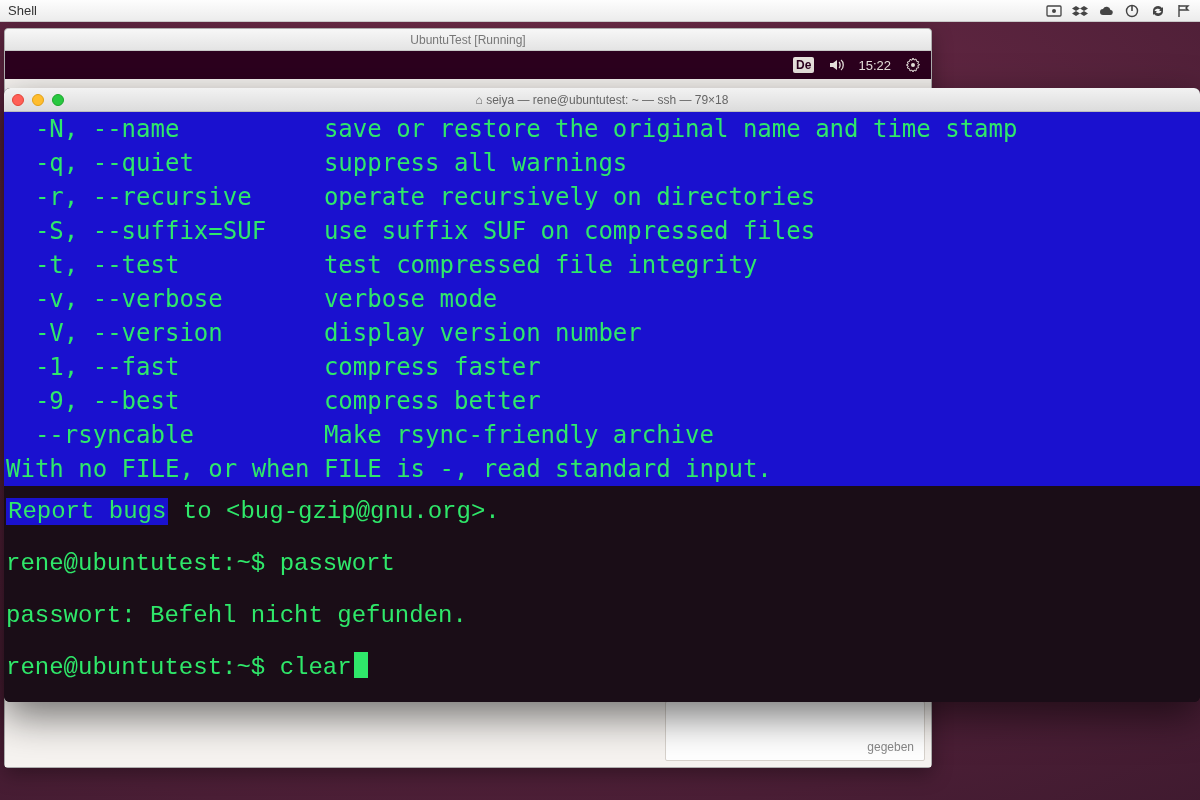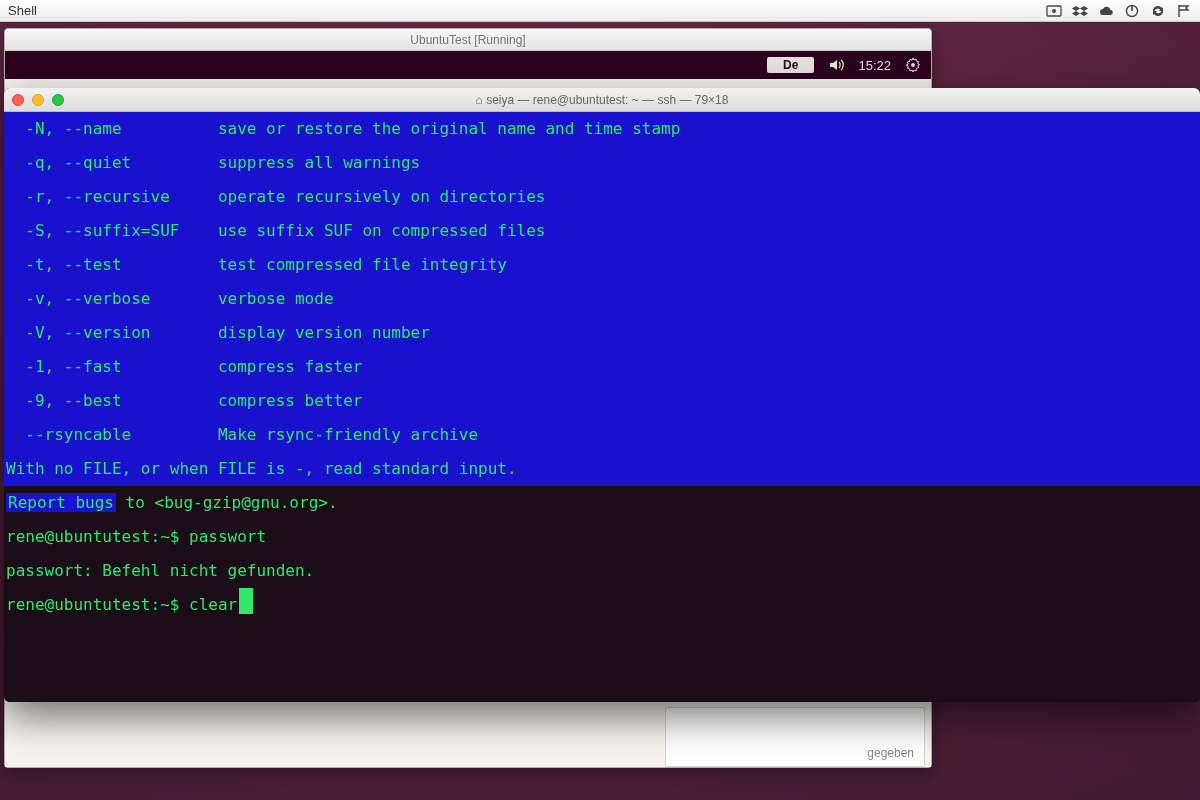--- a/index.html
+++ b/index.html
@@ -38,29 +38,29 @@
     display:flex; align-items:center; justify-content:center;
     font-size:12px; color:#777;
   }
   .ubuntu-topbar {
     height: 28px; background:#2c001e; color:#e6e1dc;
     display:flex; align-items:center; justify-content:flex-end;
     padding: 0 10px; gap:14px; font-size:13px;
   }
   .ubuntu-topbar .lang {
     background:#e6e1dc; color:#2c001e; font-weight:600;
-    padding:1px 16px; border-radius:2px; font-size:12px;
+    padding:1px 3px; border-radius:2px; font-size:12px;
   }
   .ubuntu-topbar .ic { width:16px;height:16px; display:inline-flex;align-items:center;justify-content:center;}
   .vm-body {
     position:absolute; top:50px; left:0; right:0; bottom:0;
     background:#f6f3f0;
   }
   .vm-subpanel {
-    position:absolute; right:6px; bottom:0; width:260px; height:60px;
+    position:absolute; right:6px; bottom:6px; width:260px; height:60px;
     background:#fff; border:1px solid #d7d2cc; border-radius:2px;
     font-size:12px; color:#888; padding:6px 10px;
     display:flex; align-items:flex-end; justify-content:flex-end;
   }
 
   
   .term-window {
     position:absolute; top:66px; left:4px; width:1196px; height:614px;
     background:#1a1018; border-radius:6px;
     box-shadow: 0 14px 40px rgba(0,0,0,.55);
@@ -75,26 +75,26 @@
   .traffic { display:flex; gap:8px; }
   .traffic .dot{ width:12px;height:12px;border-radius:50%; }
   .dot.red{background:#ff5f57;border:1px solid #e24438;}
   .dot.yel{background:#ffbd2e;border:1px solid #e1a117;}
   .dot.grn{background:#28c840;border:1px solid #1da52c;}
   .term-titlebar .title{ position:absolute; left:0; right:0; text-align:center; pointer-events:none;}
   .term-body{
     position:absolute; top:24px; left:0; right:0; bottom:0;
     background:#1a0d17;
     font-family: "Menlo","Consolas","DejaVu Sans Mono",monospace;
-    font-size:16px; line-height:34px; color:#36e06c;
+    font-size:24px; line-height:34px; color:#36e06c;
     white-space:pre; overflow:hidden;
   }
   .hl { background:#1a11cf; color:#2fe86a; display:block; padding:0 2px;}
   .hl.partial{display:inline;}
-  .plain{ color:#2fe86a; display:block; padding:0 2px;}
+  .plain{ color:#2fe86a; display:block; padding:9px 2px;font-family:Liberation Mono, monospace;}
   .cursor{
     display:inline-block; width:14px; height:26px;
     background:#2fe86a; vertical-align:-4px; margin-left:2px;
   }
 </style>
 </head>
 <body>
 
 <div class="mac-menubar">
   <div class="left">

